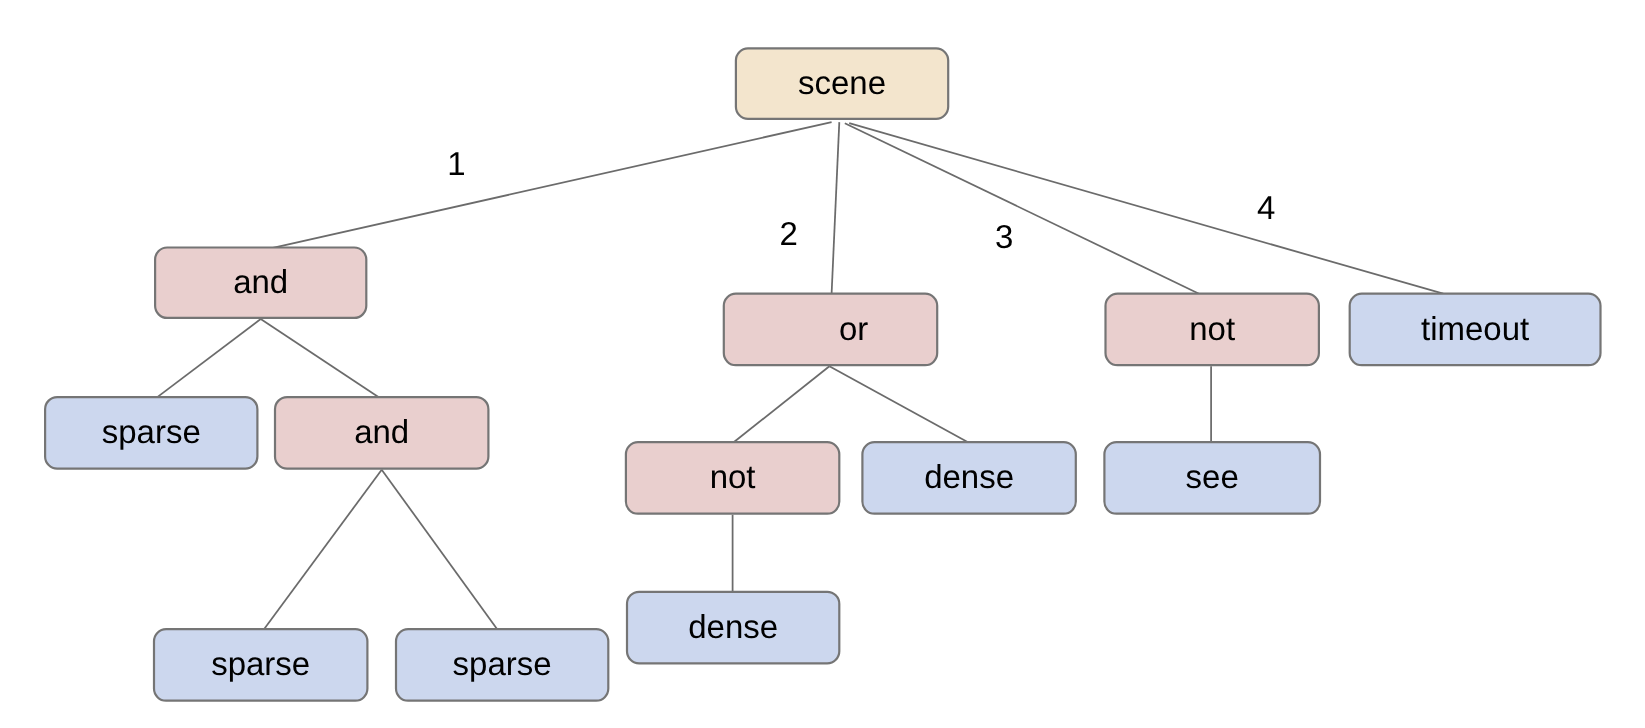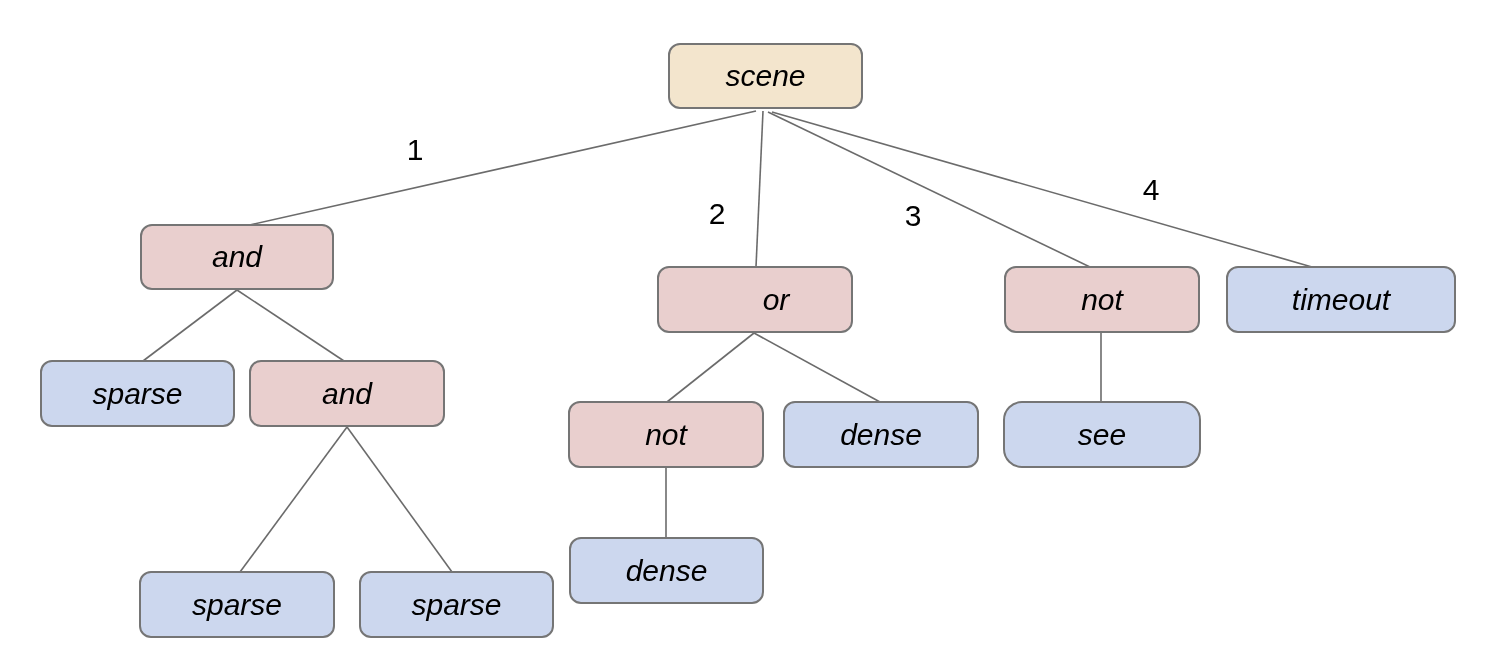--- a/index.html
+++ b/index.html
@@ -32,21 +32,20 @@
     display: flex;
     align-items: center;
     justify-content: center;
     width: 196px;
     height: 67px;
     border: 2px solid var(--node_border, #757575);
     border-radius: 12px;
     font-size: 30px;
     color: var(--text_color, #000000);
     line-height: 1;
-    font-style: italic;
   }
   .node.root   { background: var(--root_fill, #f3e5cd); }
   .node.branch { background: var(--operator_fill, #e9cfce); }
   .node.leaf   { background: var(--leaf_fill, #ccd7ee); }
 
   .edge-label {
     position: absolute;
     transform: translate(-50%, -50%);
     font-size: 30px;
     color: var(--text_color, #000000);
@@ -56,21 +55,21 @@
   
   .pos-scene    { left: 668px;  top: 43px;  width: 195px; height: 66px; }
   .pos-and1     { left: 140px;  top: 224px; width: 194px; height: 66px; }
   .pos-or       { left: 657px;  top: 266px; padding-left: 42px; }
   .pos-not1     { left: 1004px; top: 266px; }
   .pos-timeout  { left: 1226px; top: 266px; width: 230px; }
   .pos-sparse1  { left: 40px;   top: 360px; width: 195px; }
   .pos-and2     { left: 249px;  top: 360px; }
   .pos-not2     { left: 568px;  top: 401px; }
   .pos-dense1   { left: 783px;  top: 401px; }
-  .pos-see      { left: 1003px; top: 401px; width: 198px; border-radius: 19px; }
+  .pos-see      { left: 1003px; top: 401px; width: 198px; }
   .pos-sparse2  { left: 139px;  top: 571px; }
   .pos-sparse3  { left: 359px;  top: 571px; width: 195px; }
   .pos-dense2   { left: 569px;  top: 537px; width: 195px; }
 
   .lbl-1 { left: 415px;  top: 150px; }
   .lbl-2 { left: 717px;  top: 214px; }
   .lbl-3 { left: 913px;  top: 216px; }
   .lbl-4 { left: 1151px; top: 190px; }
 </style>
 </head>

